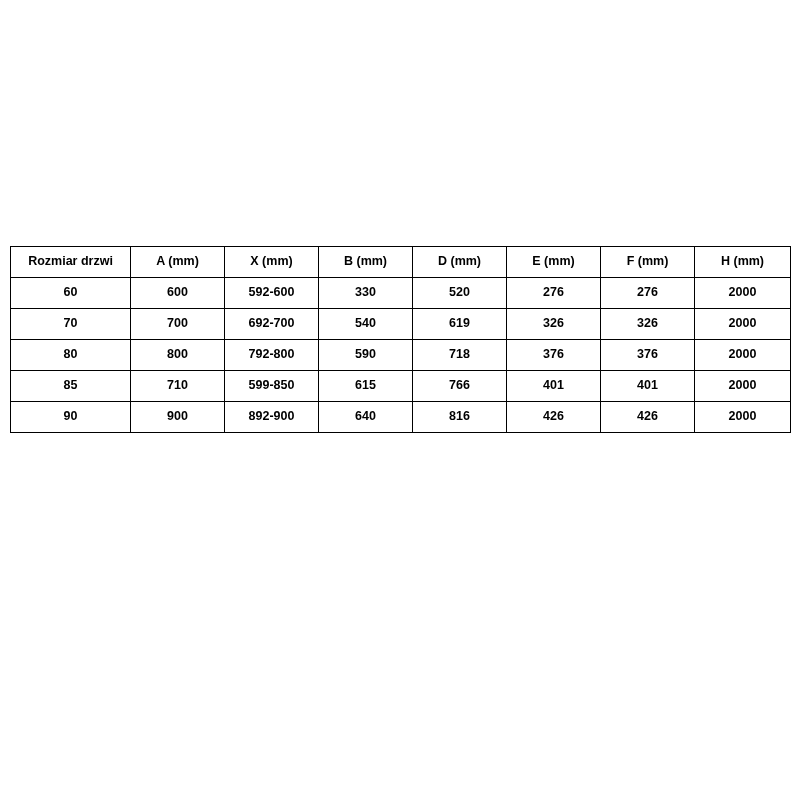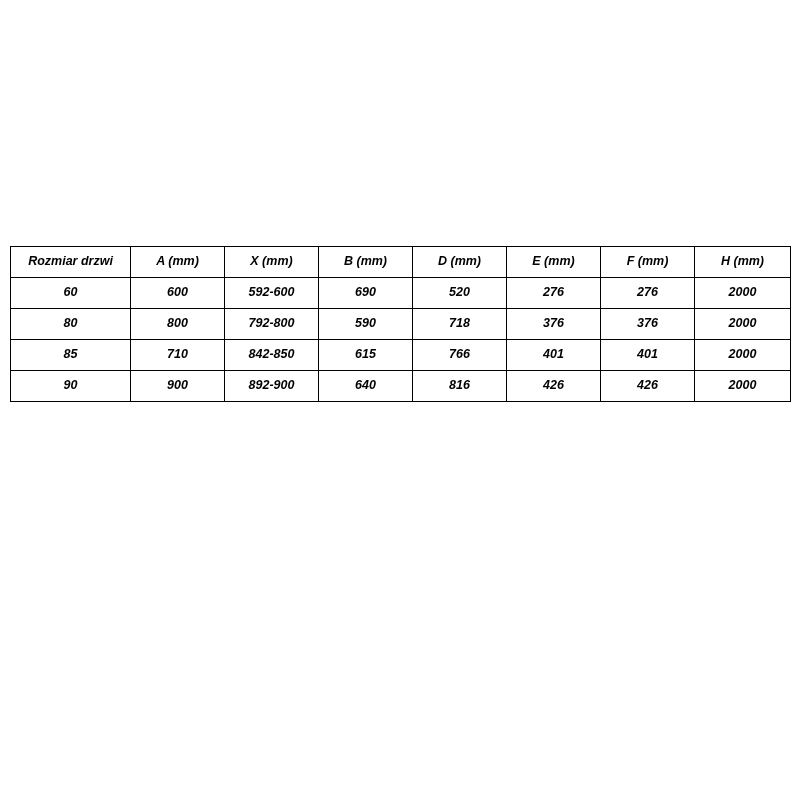--- a/index.html
+++ b/index.html
@@ -12,21 +12,20 @@
     background: #ffffff;
     font-family: "Liberation Sans", sans-serif;
     color: #000000;
     overflow: hidden;
   }
   .page {
     position: relative;
     width: 800px;
     height: 800px;
     box-sizing: border-box;
-    font-style: italic;
   }
   .table-wrap {
     position: absolute;
     left: 10px;
     top: 246px;
     width: 780px;
   }
   table.spec {
     border-collapse: collapse;
     width: 780px;
@@ -85,40 +84,50 @@
           <th>E (mm)</th>
           <th>F (mm)</th>
           <th>H (mm)</th>
         </tr>
       </thead>
       <tbody>
         <tr>
           <td>60</td>
           <td>600</td>
           <td>592-600</td>
-          <td>690</td>
+          <td>330</td>
           <td>520</td>
           <td>276</td>
           <td>276</td>
+          <td>2000</td>
+        </tr>
+        <tr>
+          <td>70</td>
+          <td>700</td>
+          <td>692-700</td>
+          <td>540</td>
+          <td>619</td>
+          <td>326</td>
+          <td>326</td>
           <td>2000</td>
         </tr>
         <tr>
           <td>80</td>
           <td>800</td>
           <td>792-800</td>
           <td>590</td>
           <td>718</td>
           <td>376</td>
           <td>376</td>
           <td>2000</td>
         </tr>
         <tr>
           <td>85</td>
           <td>710</td>
-          <td>842-850</td>
+          <td>599-850</td>
           <td>615</td>
           <td>766</td>
           <td>401</td>
           <td>401</td>
           <td>2000</td>
         </tr>
         <tr>
           <td>90</td>
           <td>900</td>
           <td>892-900</td>

